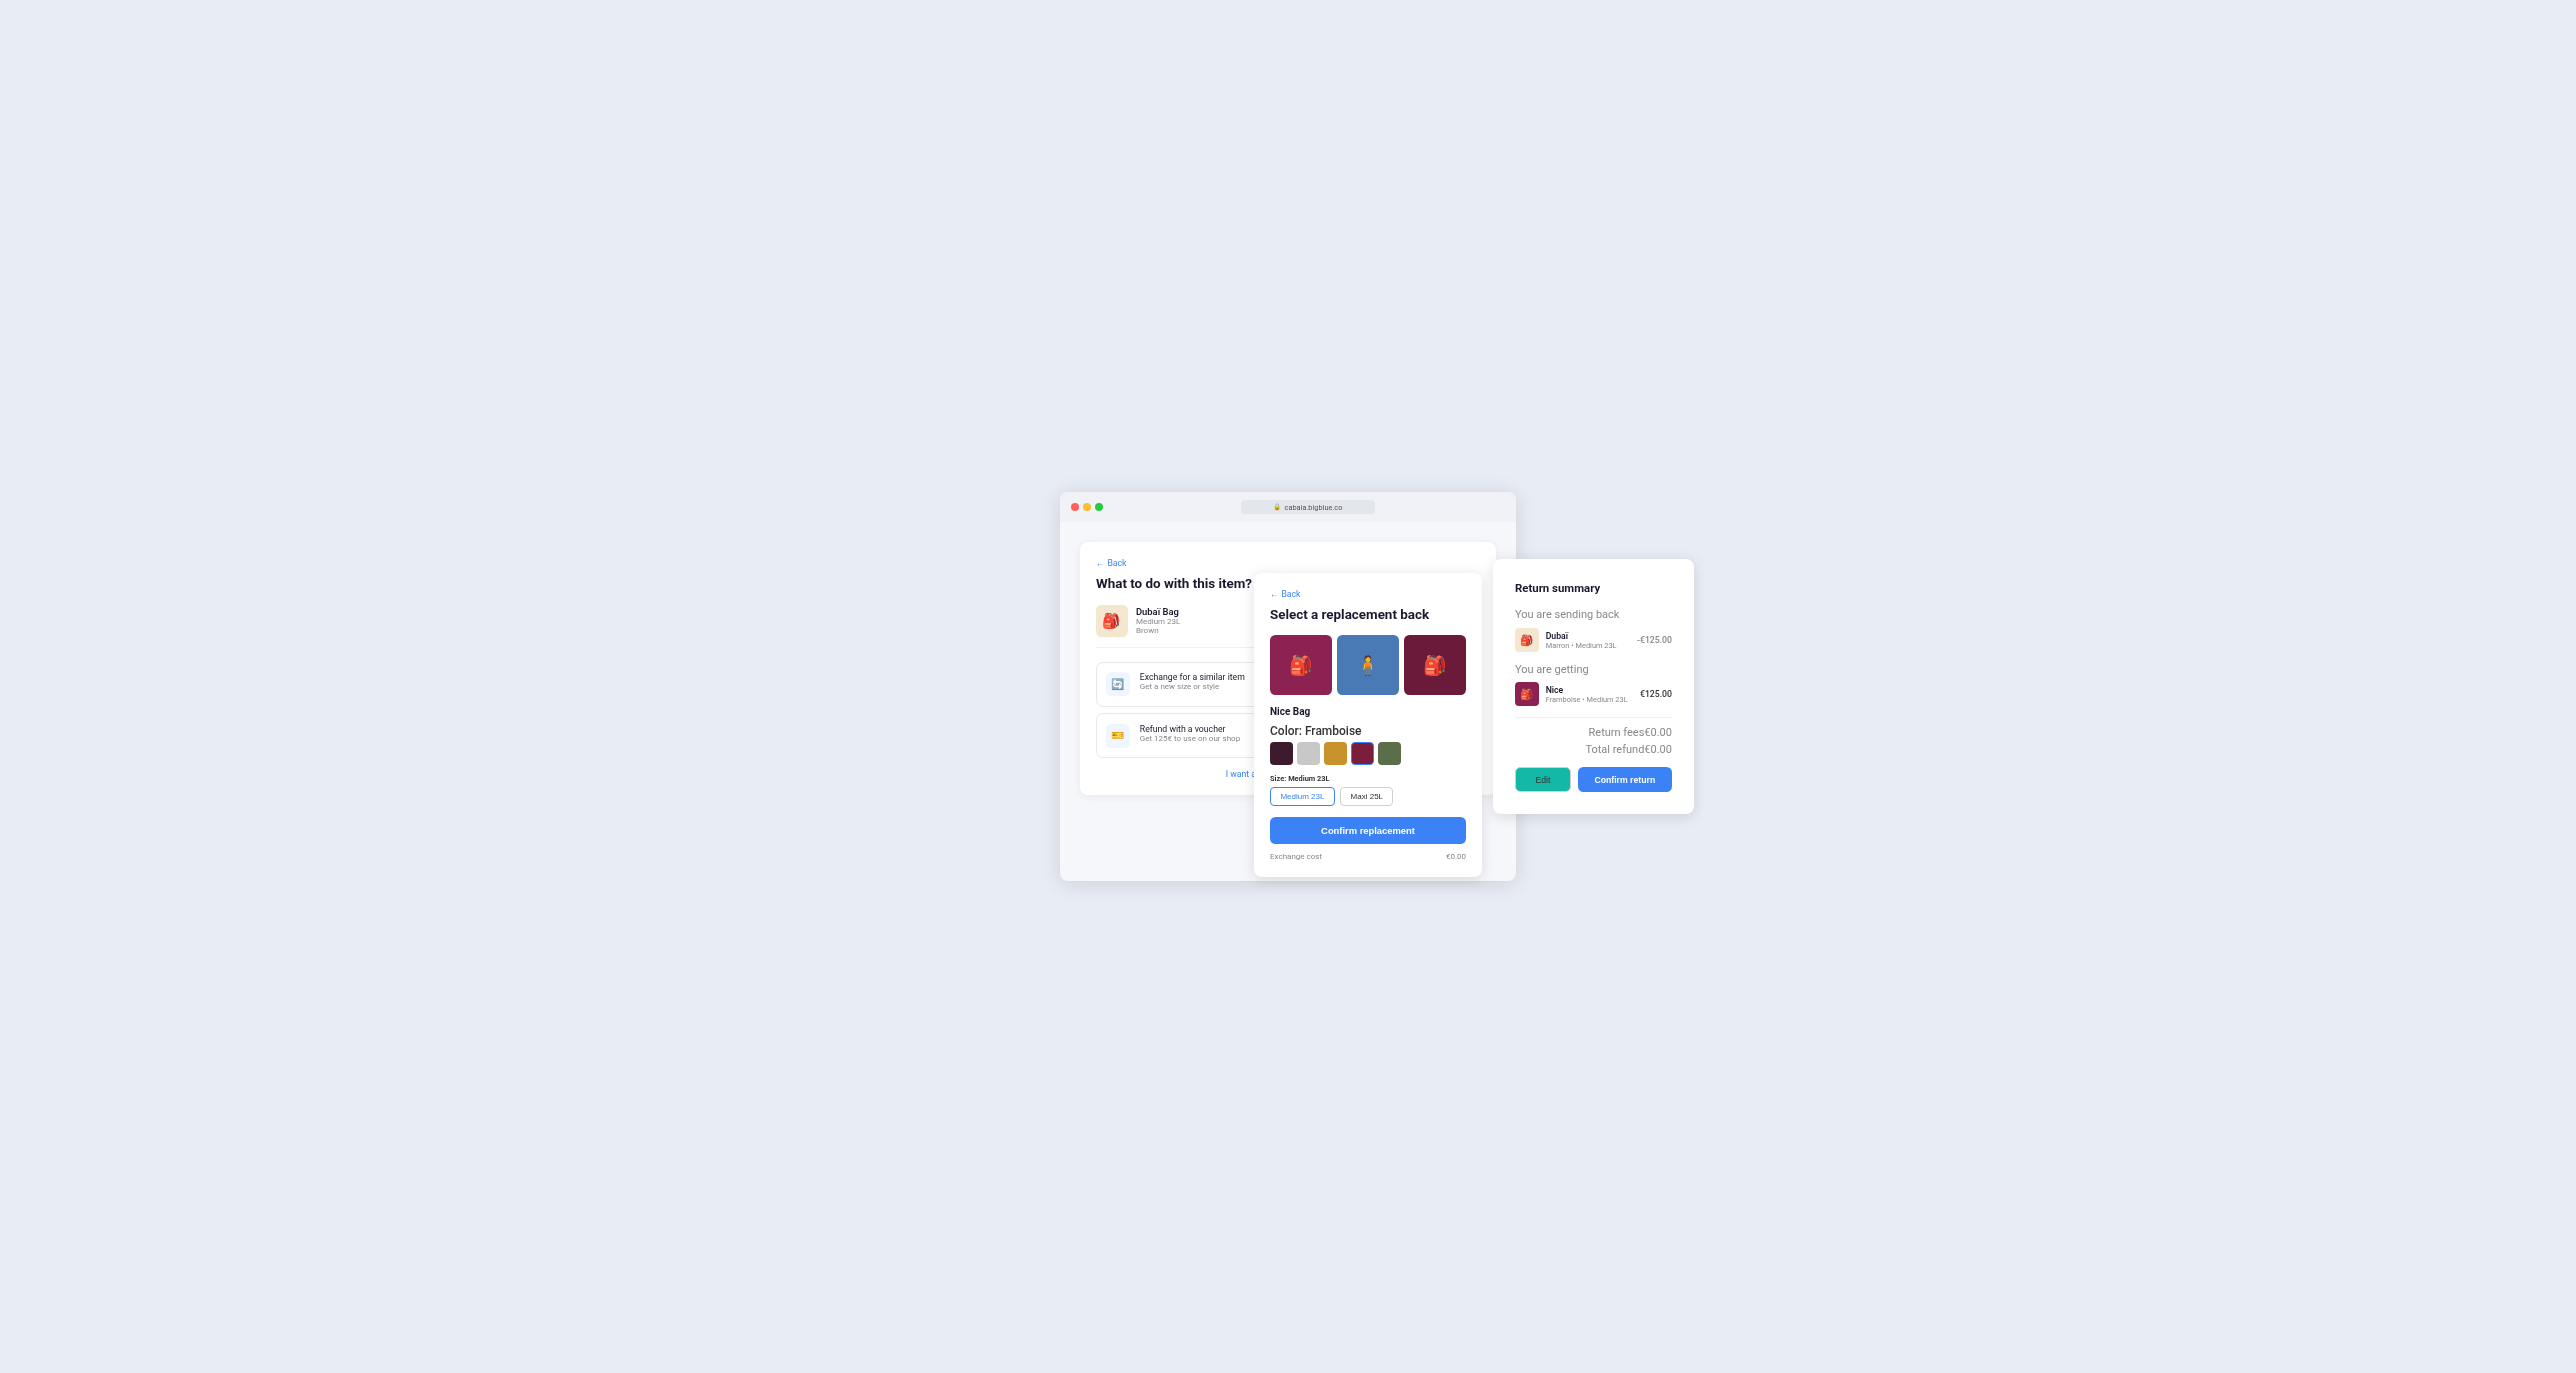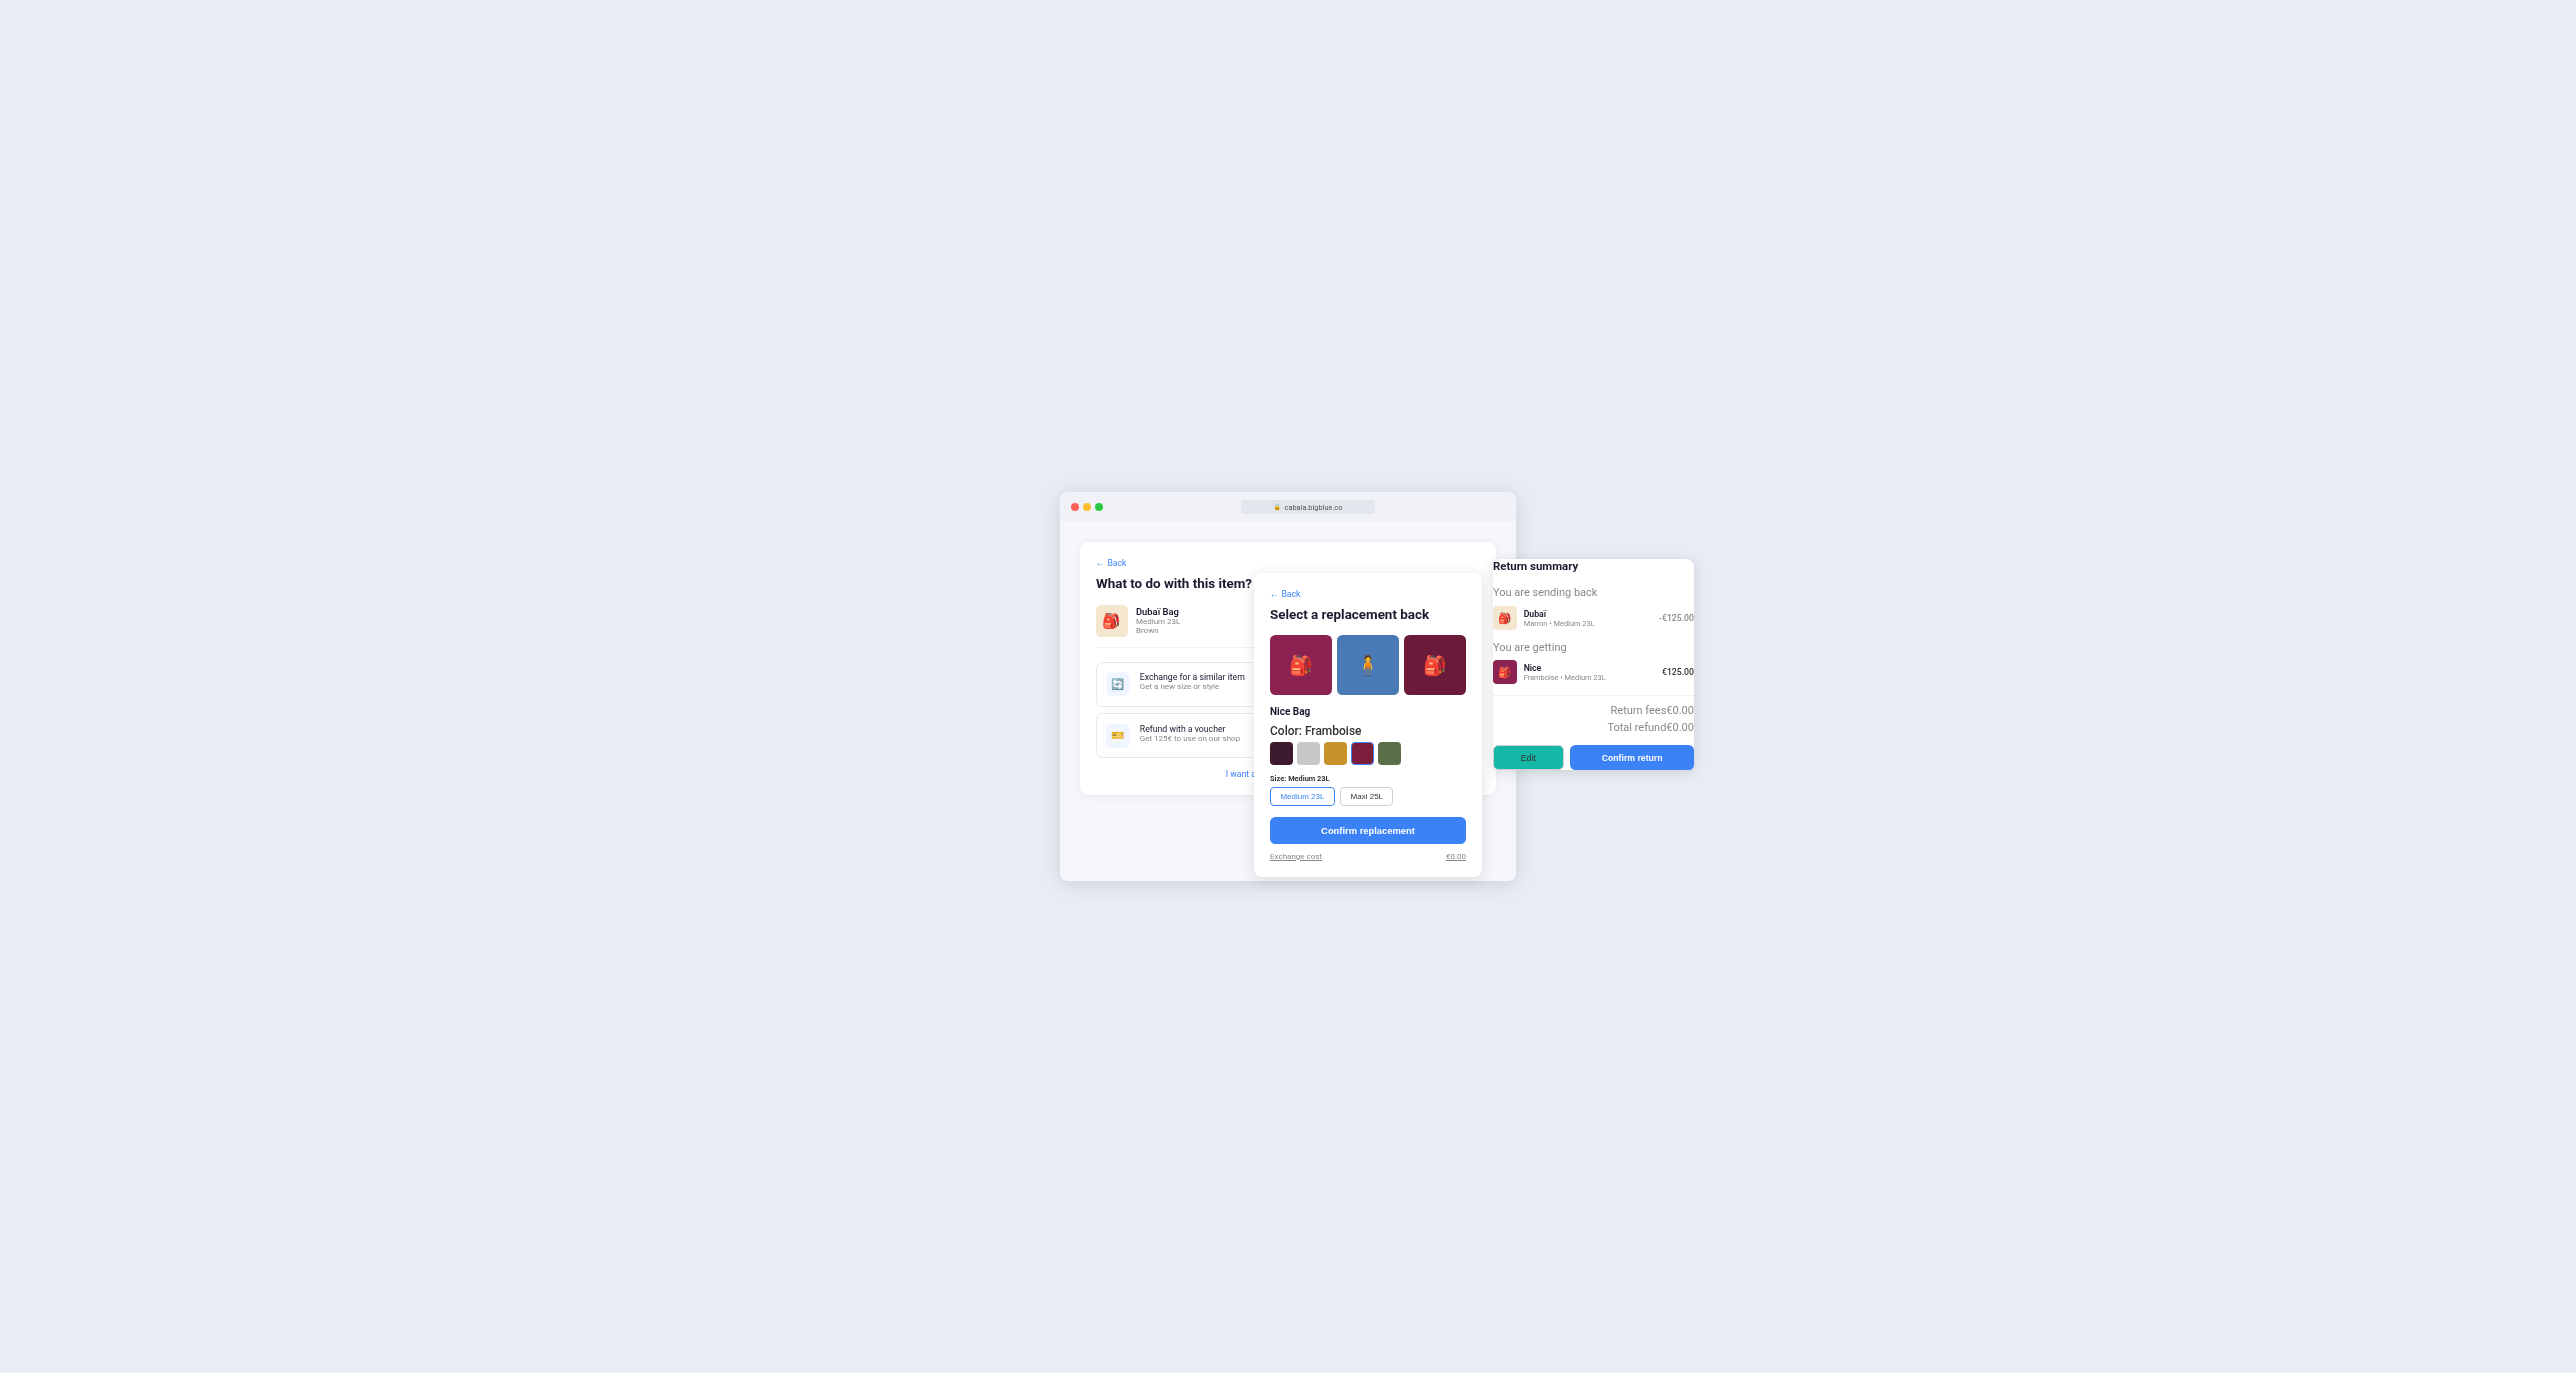--- a/index.html
+++ b/index.html
@@ -254,28 +254,27 @@
       font-size: 9.4px;
       font-weight: 600;
       cursor: pointer;
       margin-bottom: 8px;
     }
     .exchange-cost-row {
       display: flex;
       justify-content: space-between;
       font-size: 8px;
       color: #888;
-      text-decoration: underline;
     }
 
     
     .panel3 {
       background: #fff;
       border-radius: 8px;
-      padding: 0;
+      padding: 22px;
       box-shadow: 0 2.7px 13.4px rgba(0,0,0,0.12);
       width: 201px;
     }
     .summary-title {
       font-size: 11.4px;
       font-weight: 700;
       color: #1a1a2e;
       margin-bottom: 13.4px;
     }
     .summary-section-label {

